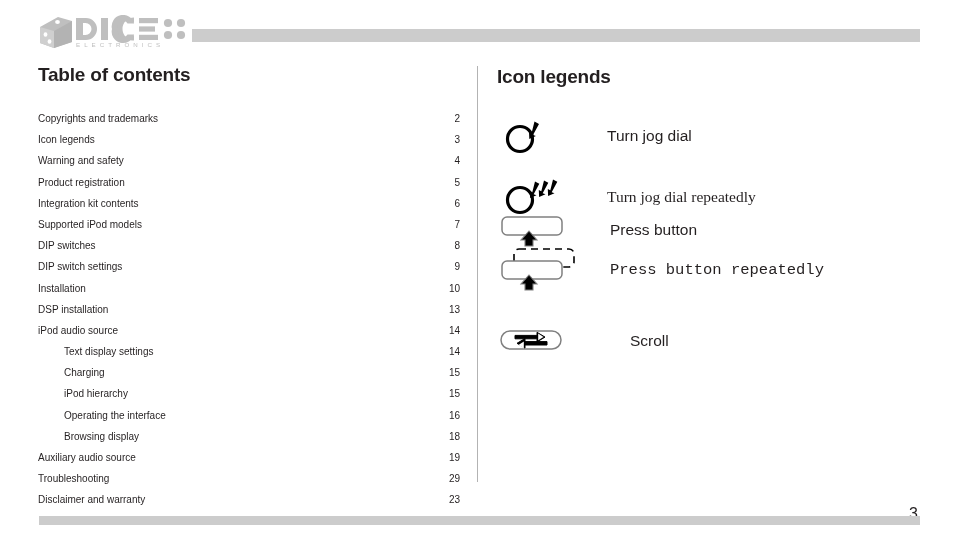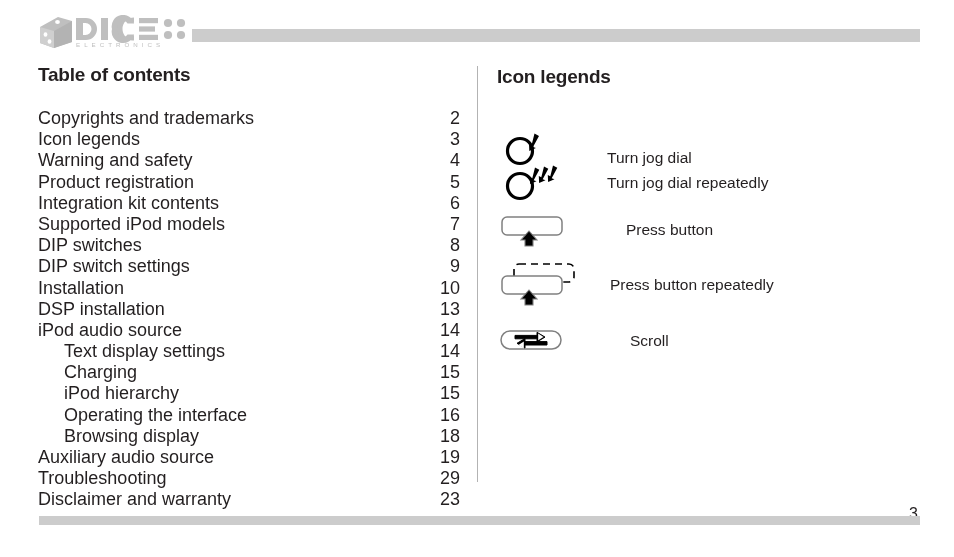--- a/index.html
+++ b/index.html
@@ -61,21 +61,21 @@
     margin: 0 0 22px 0;
     color: #231f20;
   }
   #legend-column h2.section-title { margin-bottom: 0; }
 
   
   .toc-list { margin: 0; padding: 0; list-style: none; }
   .toc-row {
     position: relative;
     height: 21.2px;
-    font-size: 18px;
+    font-size: 10px;
     line-height: 21.2px;
     white-space: nowrap;
   }
   .toc-row .toc-label { display: inline-block; }
   .toc-row .toc-page {
     position: absolute;
     right: 0;
     top: 0;
     width: 26px;
     text-align: right;
@@ -98,28 +98,28 @@
     align-items: center;
   }
   .legend-icon svg { display: block; }
   .legend-label {
     font-size: 15.5px;
     line-height: 20px;
     color: #231f20;
     white-space: nowrap;
   }
 
-  #lr0 { top: 12px;   height: 40px; align-items: flex-end; }
-  #lr1 { top: 47px;  height: 40px; }
+  #lr0 { top: 0px;   height: 40px; }
+  #lr1 { top: 61px;  height: 40px; font-family: Liberation Serif, serif; }
   #lr2 { top: 94px;  height: 40px; }
-  #lr3 { top: 143px; height: 52px; }
+  #lr3 { top: 128px; height: 52px; font-family: Liberation Mono, monospace; }
   #lr4 { top: 205px; height: 40px; gap: 20px; }
 
   #lr0 .legend-label, #lr1 .legend-label { margin-left: 0px; }
-  #lr2 .legend-label { margin-left: 19px; }
+  #lr2 .legend-label { margin-left: 3px; }
   #lr3 .legend-label { margin-left: 3px; }
   #lr4 .legend-label { margin-left: 3px; }
 
   
   #footer-bar {
     position: absolute;
     left: 39px; top: 516px;
     width: 881px; height: 9px;
     background: #cccccc;
   }

